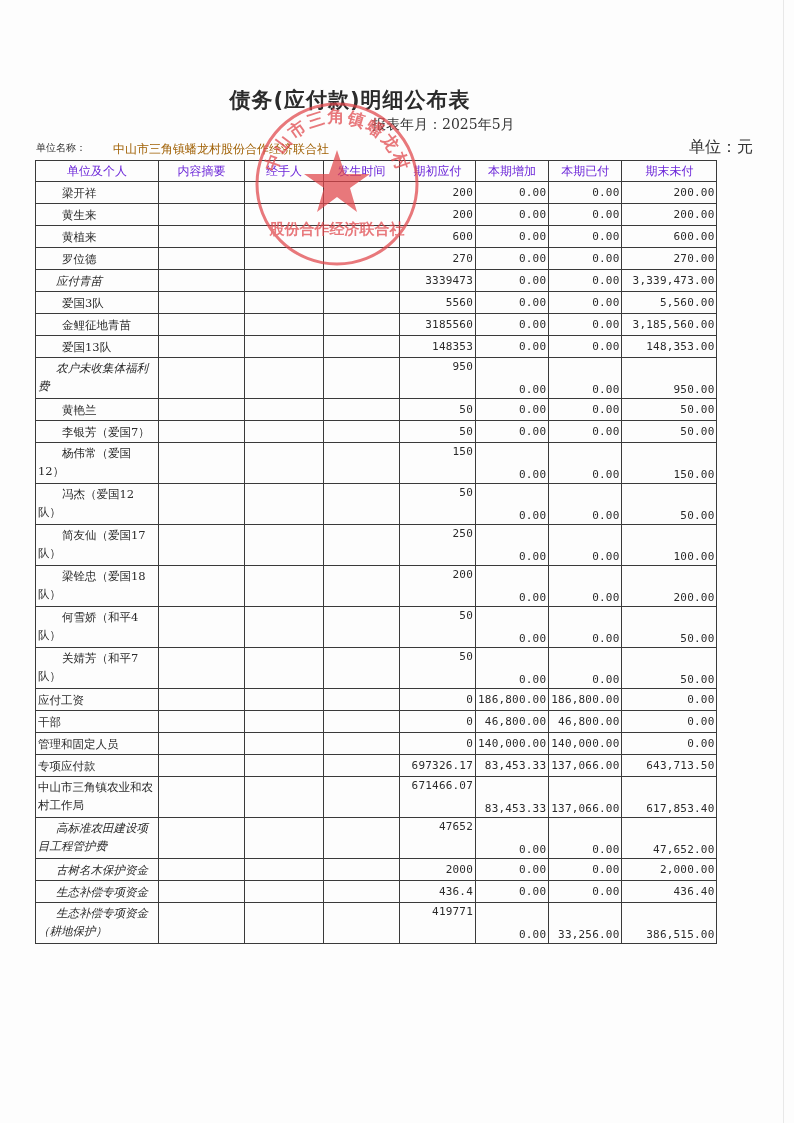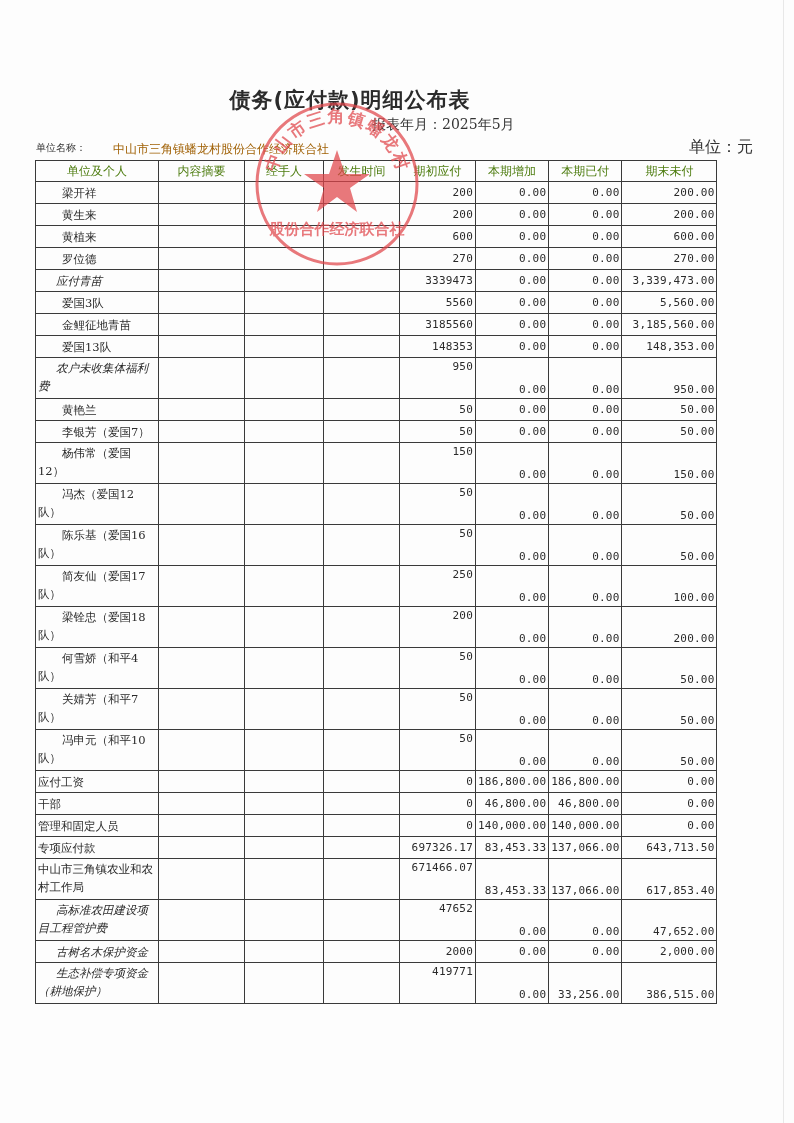--- a/index.html
+++ b/index.html
@@ -18,21 +18,21 @@
   .org-name { position: absolute; left: 113px; top: 141px; font-size: 12px; color: #a16207; }
   .unit-label { position: absolute; left: 689px; top: 137px; font-size: 16px; color: #333; }
 
   table.ledger {
     position: absolute; left: 35px; top: 160px; border-collapse: collapse; table-layout: fixed;
     font-size: 11.5px;
   }
   table.ledger td, table.ledger th {
     border: 1px solid #3a3a3a; padding: 0 2px; overflow: hidden; font-weight: normal;
   }
-  table.ledger th { height: 20px; text-align: center; font-size: 12px; color: #4d7c0f; }
+  table.ledger th { height: 20px; text-align: center; font-size: 12px; color: #6d28d9; }
   .c-name { width: 123px; }
   .c-desc { width: 86px; }
   .c-handler { width: 79px; }
   .c-time { width: 76px; }
   .c-open { width: 76px; }
   .c-inc { width: 73px; }
   .c-paid { width: 67px; }
   .c-end { width: 95px; }
 
   tr.short td { height: 21px; }
@@ -210,30 +210,20 @@
         <td class="name indent2">冯杰（爱国12队）</td>
         <td></td>
         <td></td>
         <td></td>
         <td class="num num-open">50</td>
         <td class="num num-inline">0.00</td>
         <td class="num num-inline">0.00</td>
         <td class="num num-inline">50.00</td>
       </tr>
       <tr class="tall">
-        <td class="name indent2">陈乐基（爱国16队）</td>
-        <td></td>
-        <td></td>
-        <td></td>
-        <td class="num num-open">50</td>
-        <td class="num num-inline">0.00</td>
-        <td class="num num-inline">0.00</td>
-        <td class="num num-inline">50.00</td>
-      </tr>
-      <tr class="tall">
         <td class="name indent2">简友仙（爱国17队）</td>
         <td></td>
         <td></td>
         <td></td>
         <td class="num num-open">250</td>
         <td class="num num-inline">0.00</td>
         <td class="num num-inline">0.00</td>
         <td class="num num-inline">100.00</td>
       </tr>
       <tr class="tall">
@@ -251,30 +241,20 @@
         <td></td>
         <td></td>
         <td></td>
         <td class="num num-open">50</td>
         <td class="num num-inline">0.00</td>
         <td class="num num-inline">0.00</td>
         <td class="num num-inline">50.00</td>
       </tr>
       <tr class="tall">
         <td class="name indent2">关婧芳（和平7队）</td>
-        <td></td>
-        <td></td>
-        <td></td>
-        <td class="num num-open">50</td>
-        <td class="num num-inline">0.00</td>
-        <td class="num num-inline">0.00</td>
-        <td class="num num-inline">50.00</td>
-      </tr>
-      <tr class="tall">
-        <td class="name indent2">冯申元（和平10队）</td>
         <td></td>
         <td></td>
         <td></td>
         <td class="num num-open">50</td>
         <td class="num num-inline">0.00</td>
         <td class="num num-inline">0.00</td>
         <td class="num num-inline">50.00</td>
       </tr>
       <tr class="short">
         <td class="name indent0">应付工资</td>
@@ -338,20 +318,30 @@
       </tr>
       <tr class="short">
         <td class="name indent1">古树名木保护资金</td>
         <td></td>
         <td></td>
         <td></td>
         <td class="num num-open">2000</td>
         <td class="num num-inline">0.00</td>
         <td class="num num-inline">0.00</td>
         <td class="num num-inline">2,000.00</td>
+      </tr>
+      <tr class="short">
+        <td class="name indent1">生态补偿专项资金</td>
+        <td></td>
+        <td></td>
+        <td></td>
+        <td class="num num-open">436.4</td>
+        <td class="num num-inline">0.00</td>
+        <td class="num num-inline">0.00</td>
+        <td class="num num-inline">436.40</td>
       </tr>
       <tr class="tall">
         <td class="name indent1">生态补偿专项资金（耕地保护）</td>
         <td></td>
         <td></td>
         <td></td>
         <td class="num num-open">419771</td>
         <td class="num num-inline">0.00</td>
         <td class="num num-inline">33,256.00</td>
         <td class="num num-inline">386,515.00</td>

